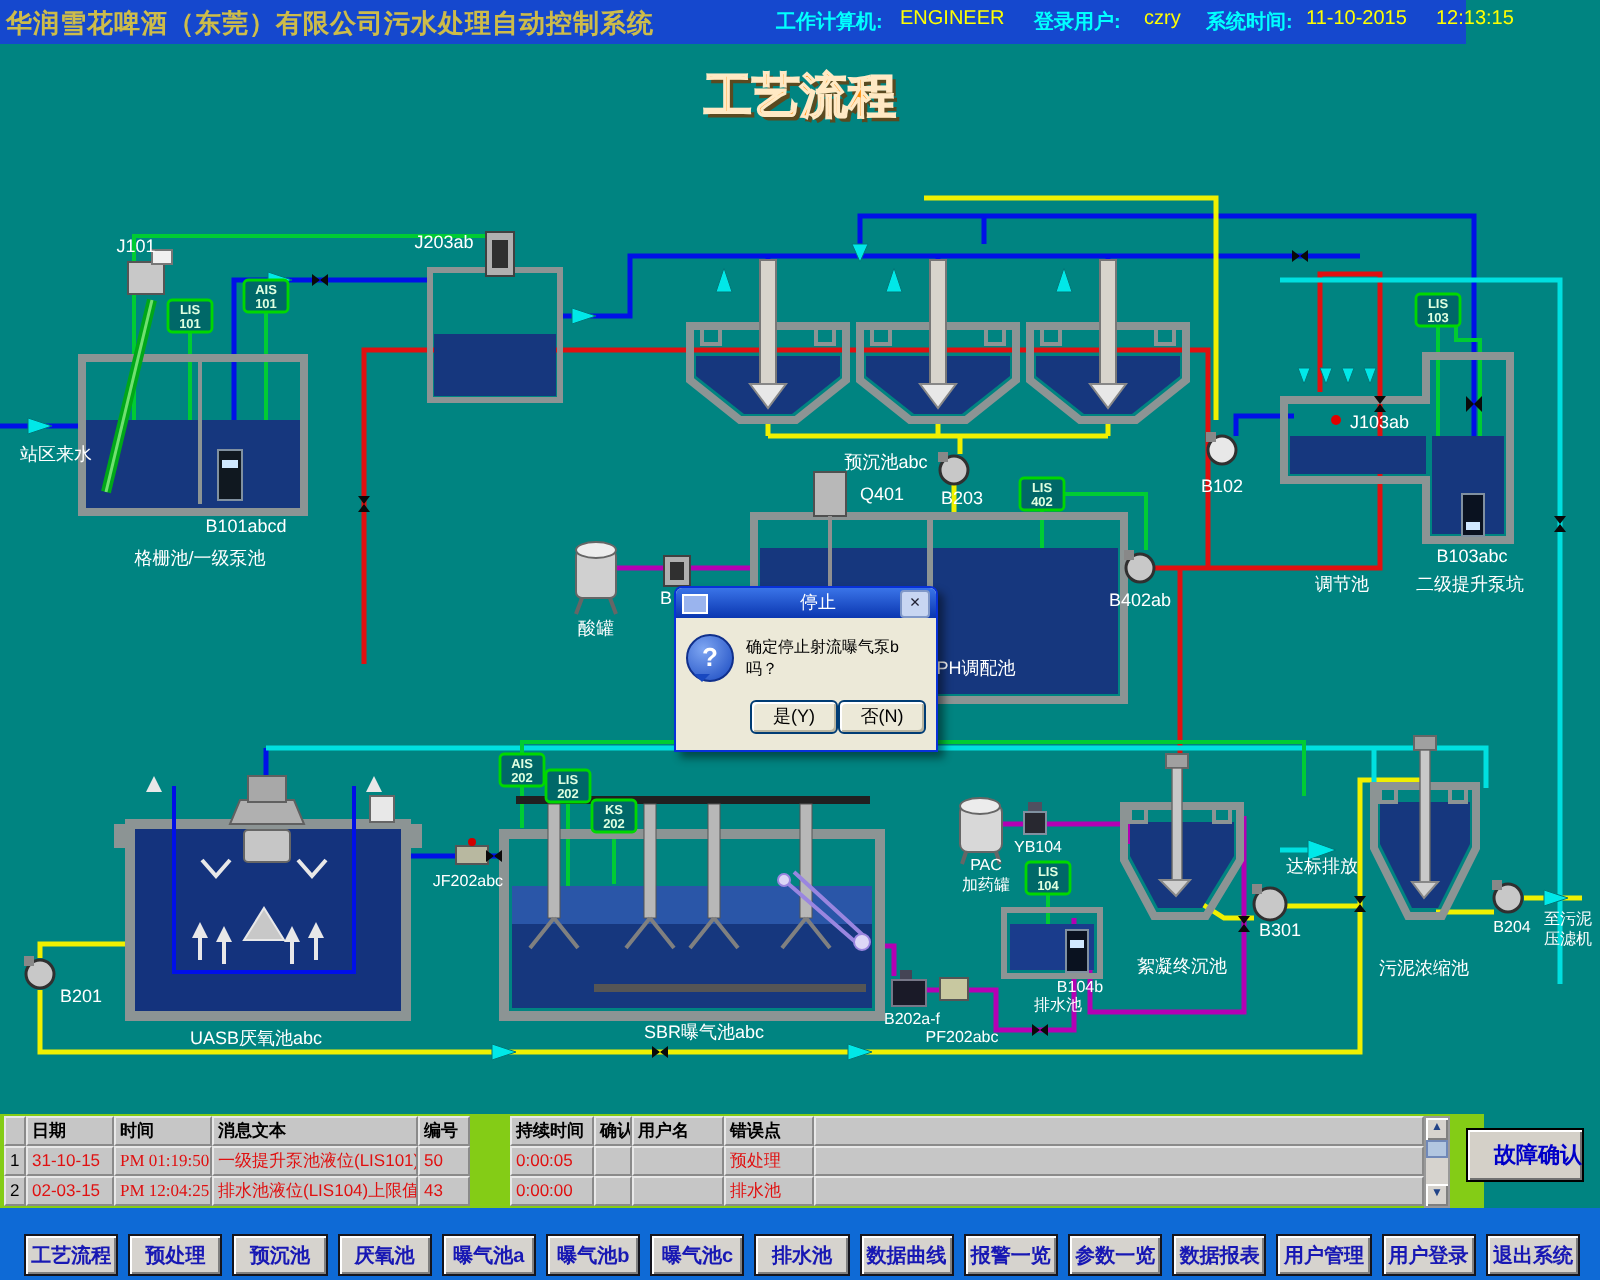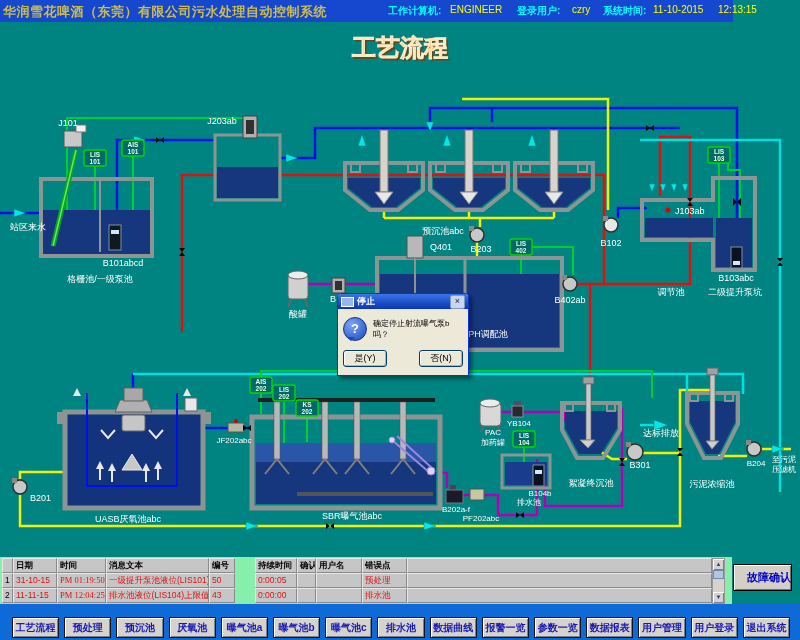--- a/index.html
+++ b/index.html
@@ -17,37 +17,37 @@
   svg{font-family:"Liberation Sans",sans-serif;}
   .lbl{fill:#FFFFFF;font-size:9px;}
   .lbl8{fill:#FFFFFF;font-size:8px;}
   .ititle{fill:#DFFFE0;font-size:6.5px;font-weight:bold;}
   
   #dialog{position:absolute;left:337px;top:293px;width:130px;background:#ECE9D8;
     border:1px solid #0831D9;border-radius:4px 4px 0 0;box-shadow:3px 3px 4px rgba(0,0,0,.45);z-index:9;}
   .dlg-title{height:15px;background:linear-gradient(180deg,#3A74E8,#0A36B0);
     border-radius:3px 3px 0 0;display:flex;align-items:center;padding:0 3px;}
   .dlg-ico{width:11px;height:8px;background:#9AB4EE;border:1px solid #fff;margin-right:3px;}
-  .dlg-ttext{flex:1;color:#fff;font-size:9px;font-weight:bold;}
+  .dlg-ttext{flex:1;color:#fff;font-size:9px;font-weight:normal;margin-left:43px;}
   .dlg-x{width:13px;height:12px;background:#C8D6F2;border:1px solid #8098C8;color:#223;
     font-size:9px;line-height:11px;text-align:center;border-radius:2px;cursor:default;}
   .dlg-body{padding:7px 5px 8px;}
   .dlg-row{display:flex;align-items:center;gap:6px;margin:1px 0 9px;}
   .q-icon{flex:none;width:22px;height:22px;border-radius:50%;position:relative;
     background:radial-gradient(circle at 35% 30%,#7EA6F2,#1848C0);border:1px solid #10308C;
     color:#fff;font-weight:bold;font-size:13px;text-align:center;line-height:22px;}
   .q-icon:after{content:'';position:absolute;left:3px;bottom:-5px;width:0;height:0;
     border:4px solid transparent;border-top-color:#1848C0;}
   .dlg-msg{font-size:8px;color:#000;}
-  .dlg-buttons{display:flex;justify-content:space-between;gap:13px;}
+  .dlg-buttons{display:flex;justify-content:flex-end;}
   .dlg-btn{min-width:44px;height:17px;background:#ECE9D8;border:1px solid #003C74;border-radius:3px;
     font-size:9px;font-family:"Liberation Sans",sans-serif;
     box-shadow:inset 1px 1px 0 #fff,inset -1px -1px 0 #B8B4A0;}
   
-  #alarmwrap{position:absolute;left:0;top:557px;width:732px;height:47px;background:#86efac;}
+  #alarmwrap{position:absolute;left:0;top:557px;width:732px;height:47px;background:#84cc16;padding-left:10px;}
   #grid{position:absolute;left:2px;top:1px;width:710px;font-size:8.5px;color:#000;}
   .grow{display:flex;height:15px;}
   .gcell{box-sizing:border-box;background:#C6C6C6;border-right:1px solid #8a8a8a;
     border-bottom:1px solid #8a8a8a;border-top:1px solid #e8e8e8;border-left:1px solid #e8e8e8;
     padding:1px 0 0 2px;overflow:hidden;white-space:nowrap;}
   .ghead .gcell{font-weight:bold;}
   .grow .red{color:#E01010;}
   .c0{width:11px;flex:none;}.c1{width:44px;flex:none;}.c2{width:49px;flex:none;font-family:Liberation Serif, serif;}
   .c3{width:103px;flex:none;}.c4{width:26px;flex:none;}.c5{width:42px;flex:none;margin-left:20px;}
   .c6{width:19px;flex:none;}.c7{width:46px;flex:none;}.c8{width:45px;flex:none;}
@@ -496,21 +496,21 @@
         <div class="gcell c3 red">一级提升泵池液位(LIS101)下限值</div>
         <div class="gcell c4 red">50</div>
         <div class="gcell c5 red">0:00:05</div>
         <div class="gcell c6 red"></div>
         <div class="gcell c7 red"></div>
         <div class="gcell c8 red">预处理</div>
         <div class="gcell c9"></div>
       </div>
       <div class="grow">
         <div class="gcell c0">2</div>
-        <div class="gcell c1 red">11-11-15</div>
+        <div class="gcell c1 red">02-03-15</div>
         <div class="gcell c2 red">PM 12:04:25</div>
         <div class="gcell c3 red">排水池液位(LIS104)上限值</div>
         <div class="gcell c4 red">43</div>
         <div class="gcell c5 red">0:00:00</div>
         <div class="gcell c6 red"></div>
         <div class="gcell c7 red"></div>
         <div class="gcell c8 red">排水池</div>
         <div class="gcell c9"></div>
       </div>
     </div>

